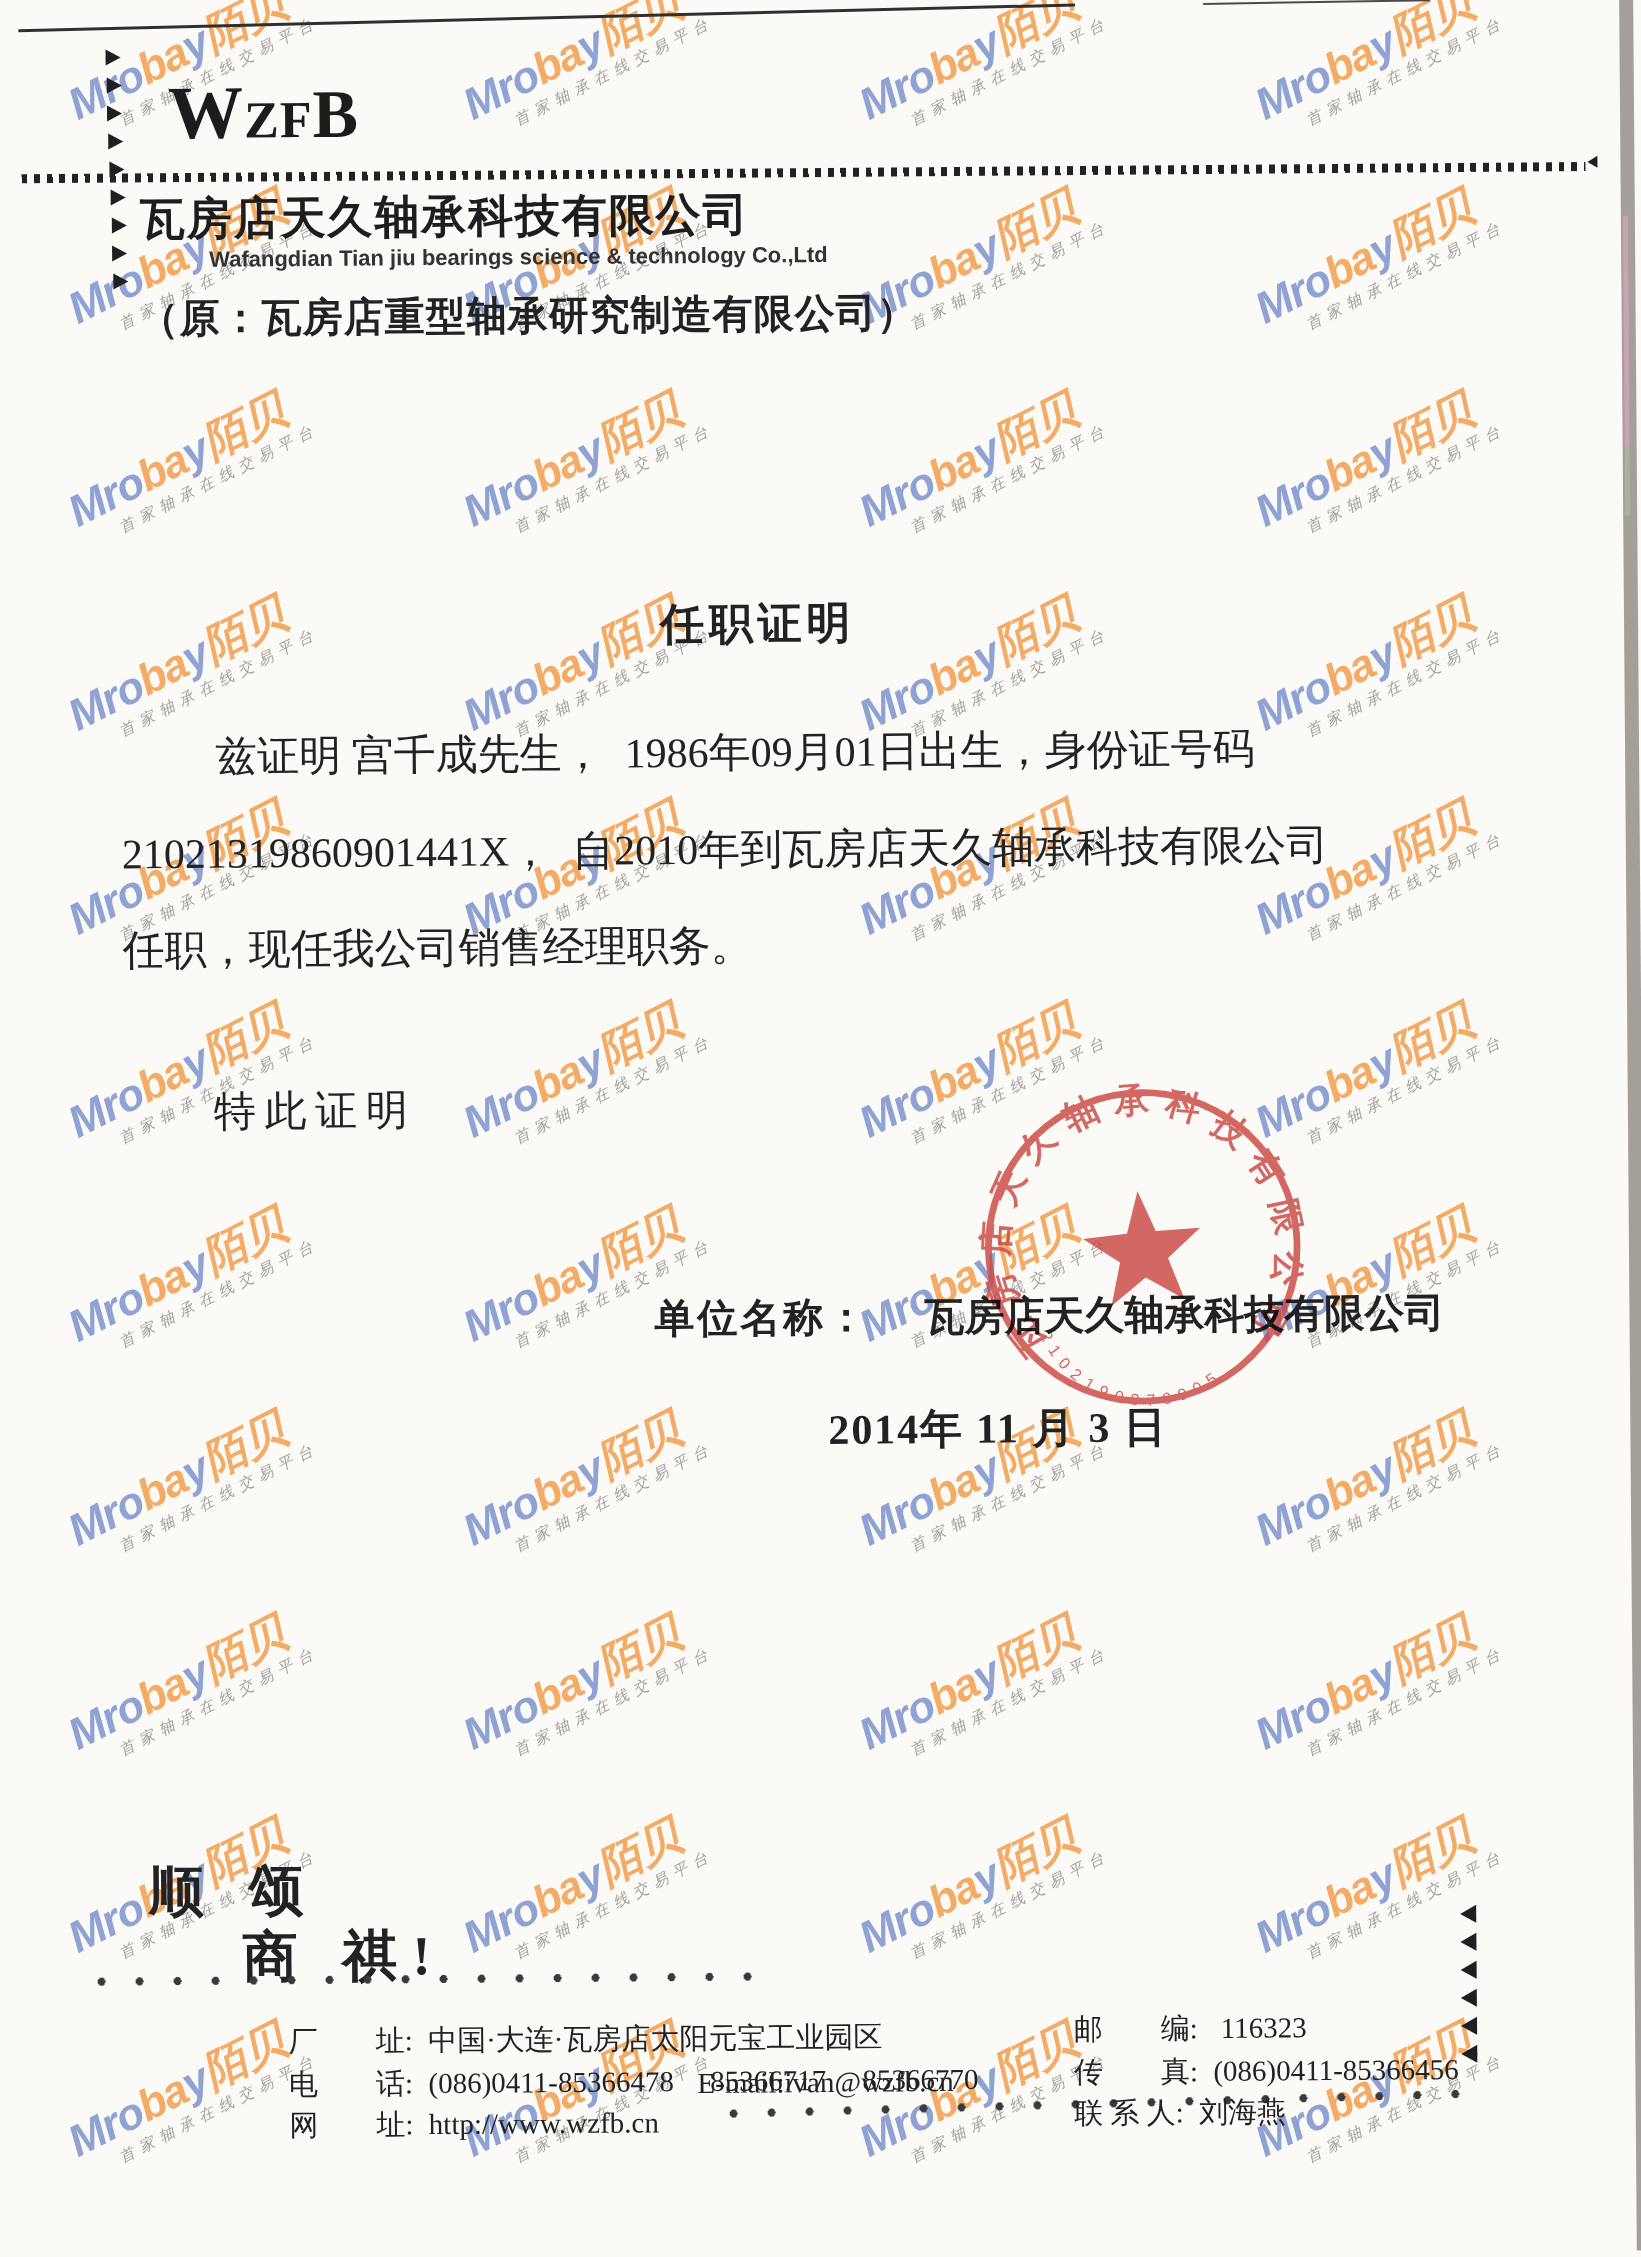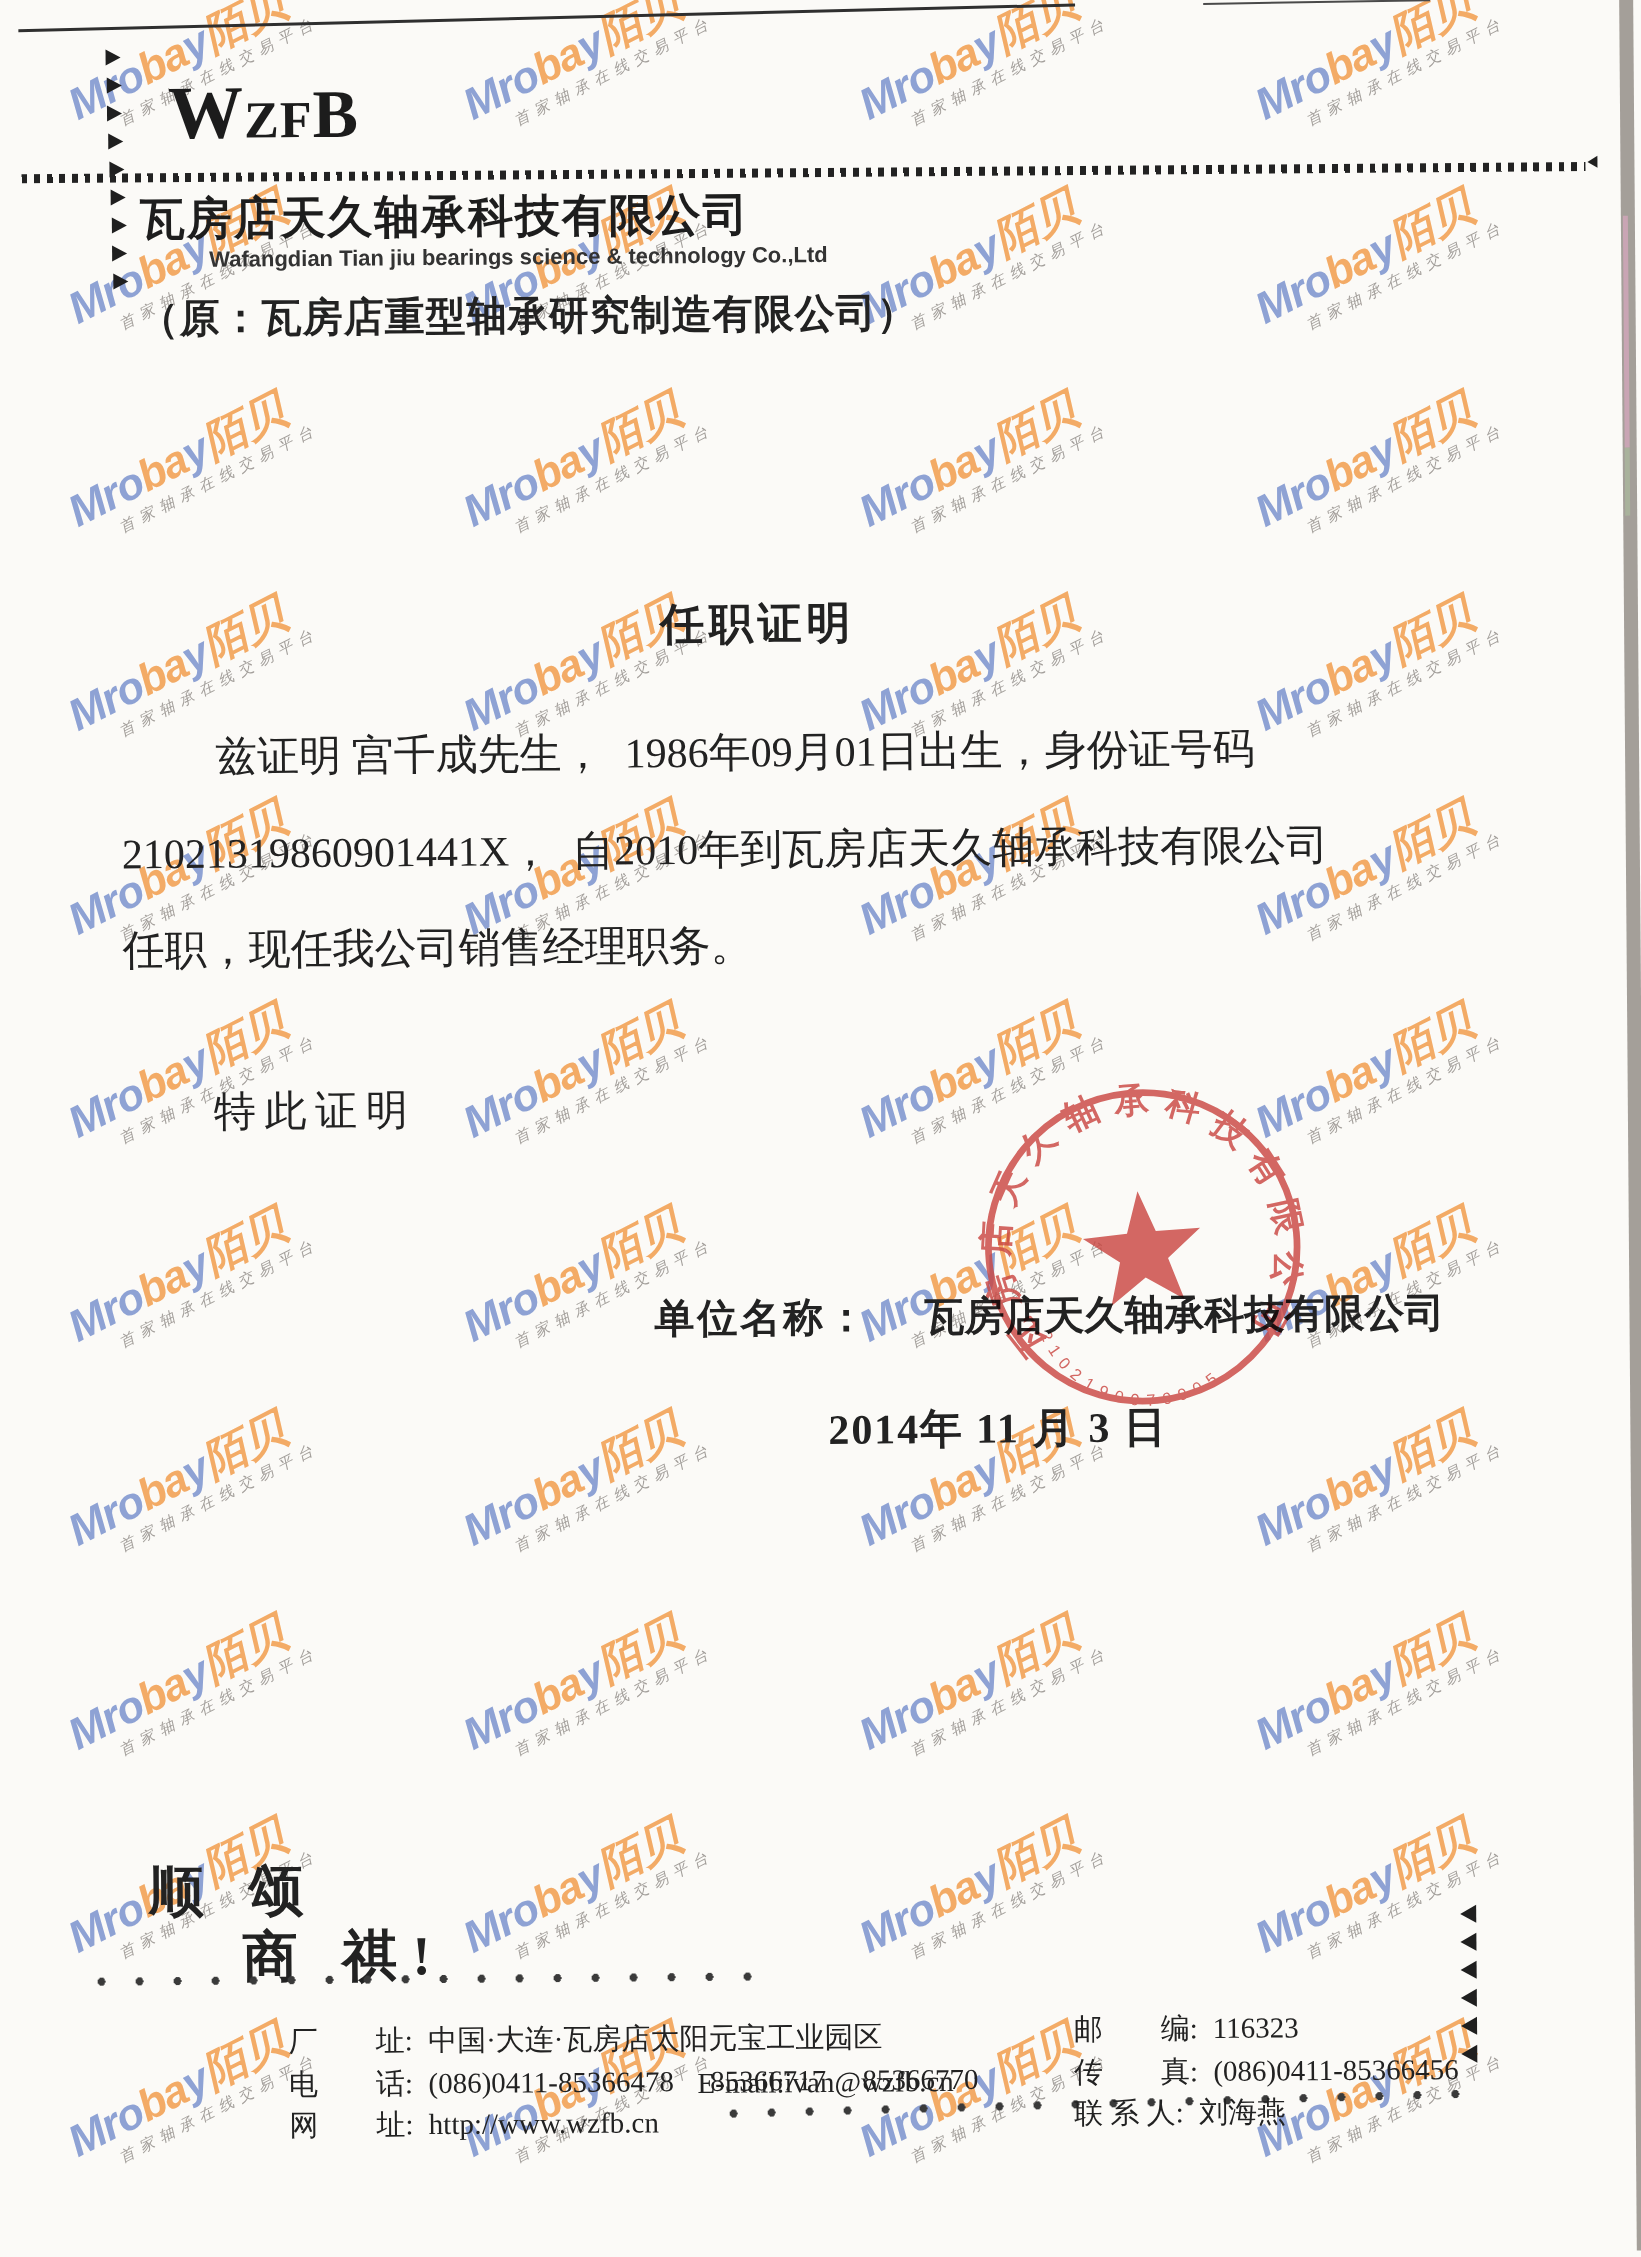--- a/index.html
+++ b/index.html
@@ -380,21 +380,21 @@
     </div>
     <div class="abs cjk" style="left:238px;top:2028px;font-size:29px;">
       <span>电　　话:</span><span style="margin-left:15.4px;">(086)0411-85366478　 85366717　 85366770</span>
     </div>
     <div class="abs cjk" style="left:238px;top:2069px;font-size:29px;">
       <span>网　　址:</span><span style="margin-left:15.4px;">http://www.wzfb.cn</span>
     </div>
     <div class="abs" style="left:690px;top:2066px;font-size:29px;color:#222;">E-mail:ivan@wzfb.cn</div>
 
     <div class="abs cjk" style="left:1023px;top:1979px;font-size:29px;">
-      <span>邮　　编:</span><span style="margin-left:15px;">116323</span>
+      <span>邮　　编:</span><span style="margin-left:23px;">116323</span>
     </div>
     <div class="abs cjk" style="left:1023px;top:2022px;font-size:29px;">
       <span>传　　真:</span><span style="margin-left:15.4px;">(086)0411-85366456</span>
     </div>
     <div class="abs cjk" style="left:1023px;top:2063px;font-size:29px;">
       <span>联 系 人:</span><span style="margin-left:15.4px;">刘海燕</span>
     </div>
 
   </div>
 </div>

